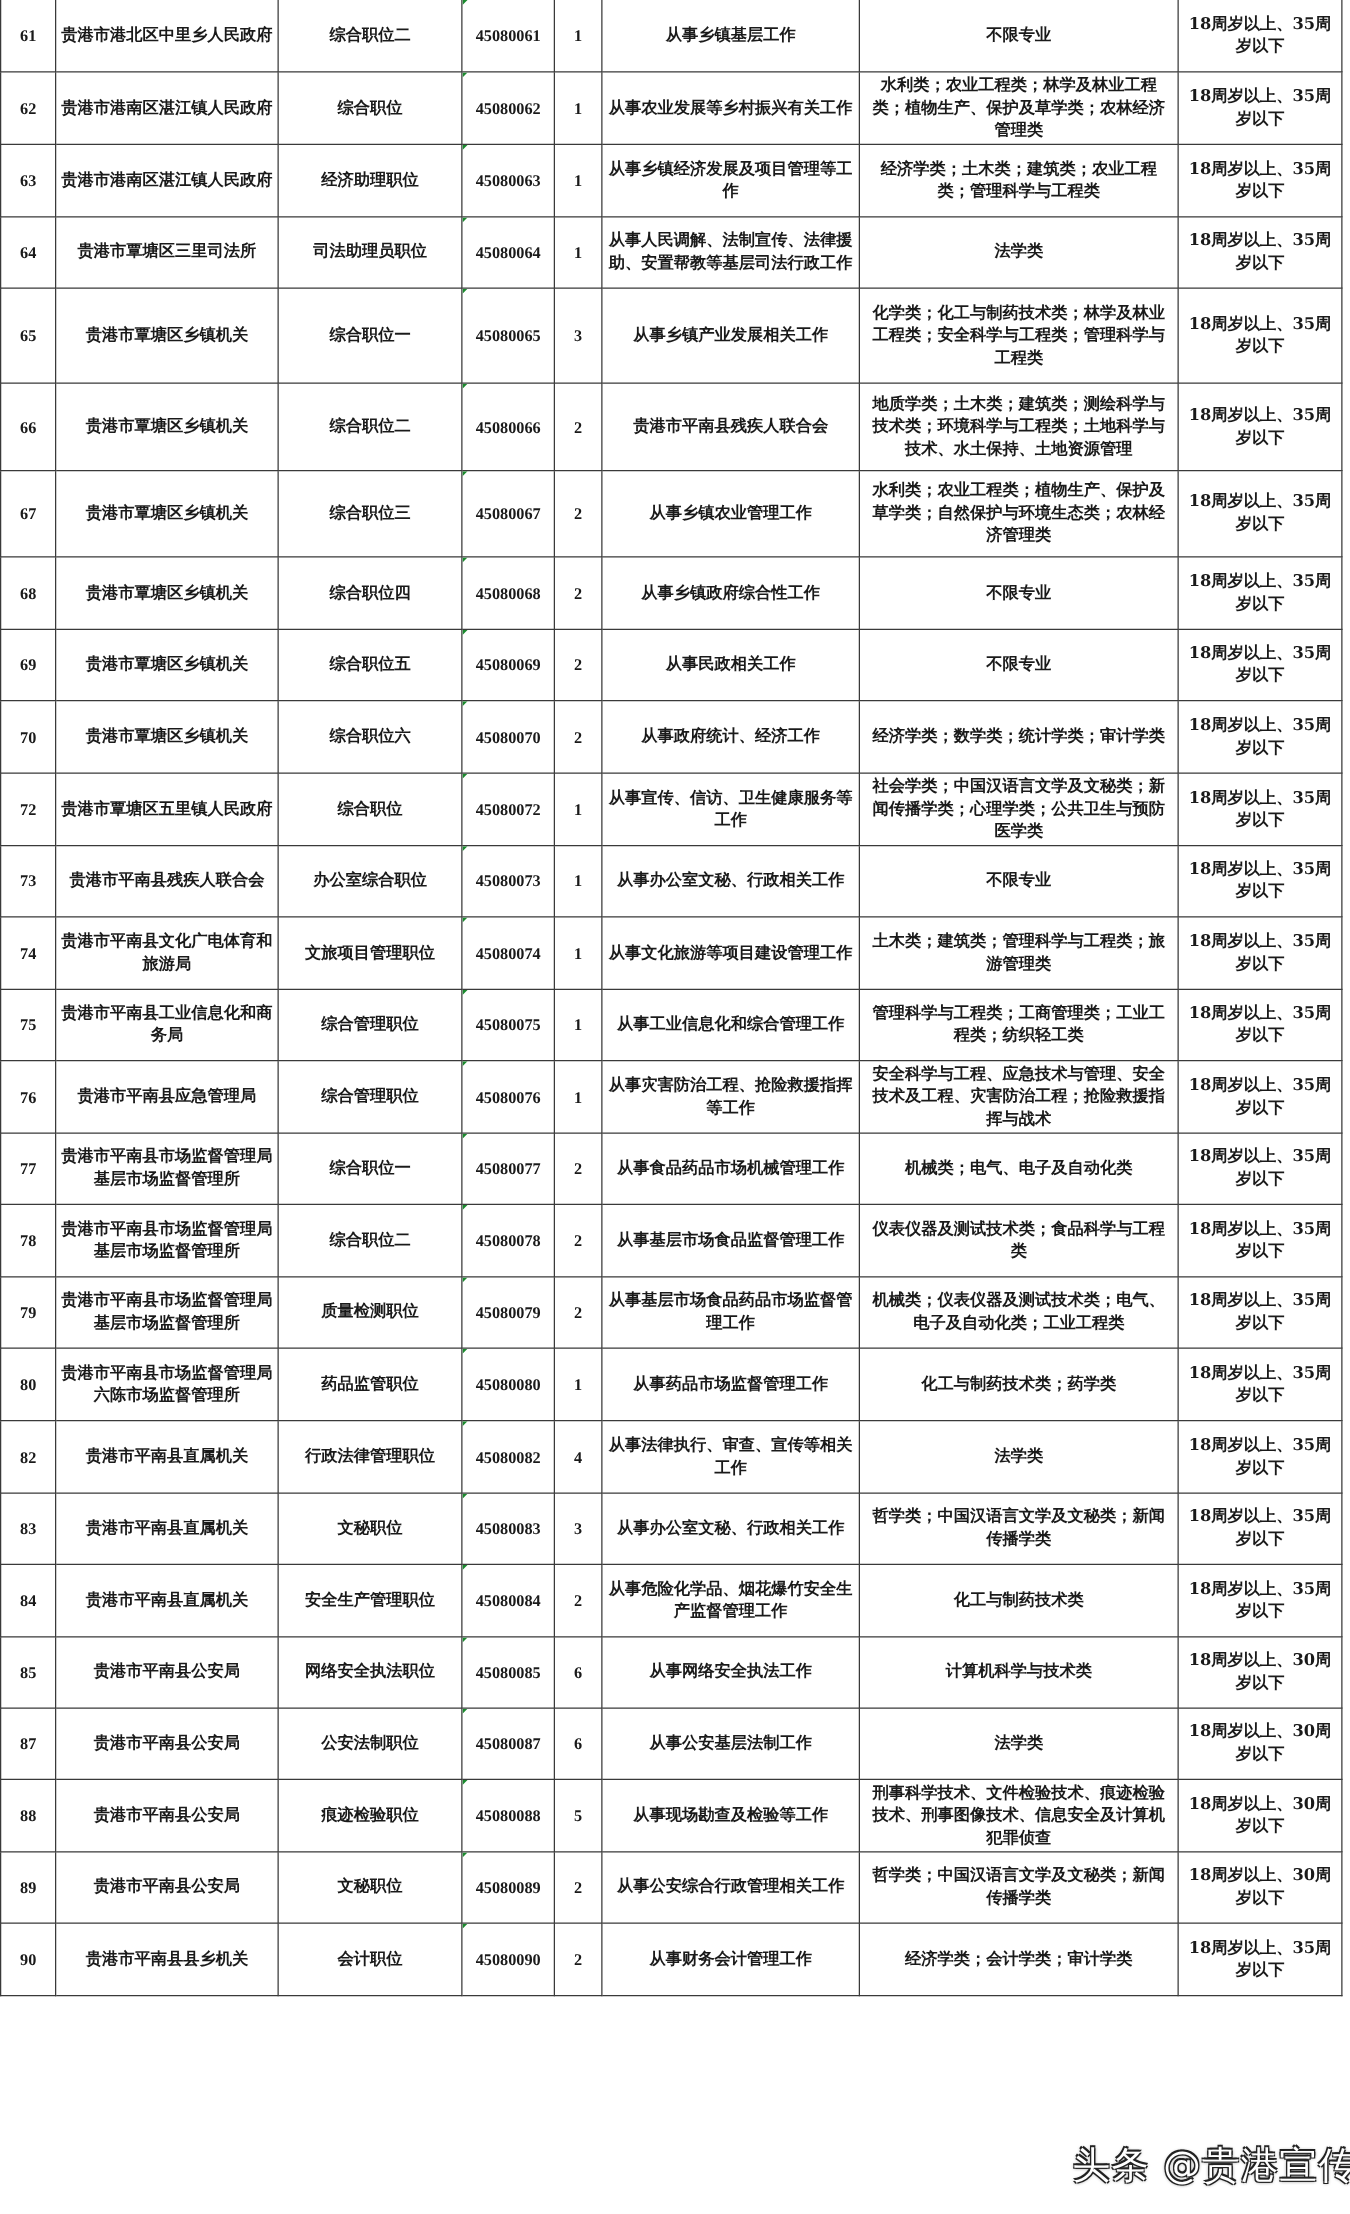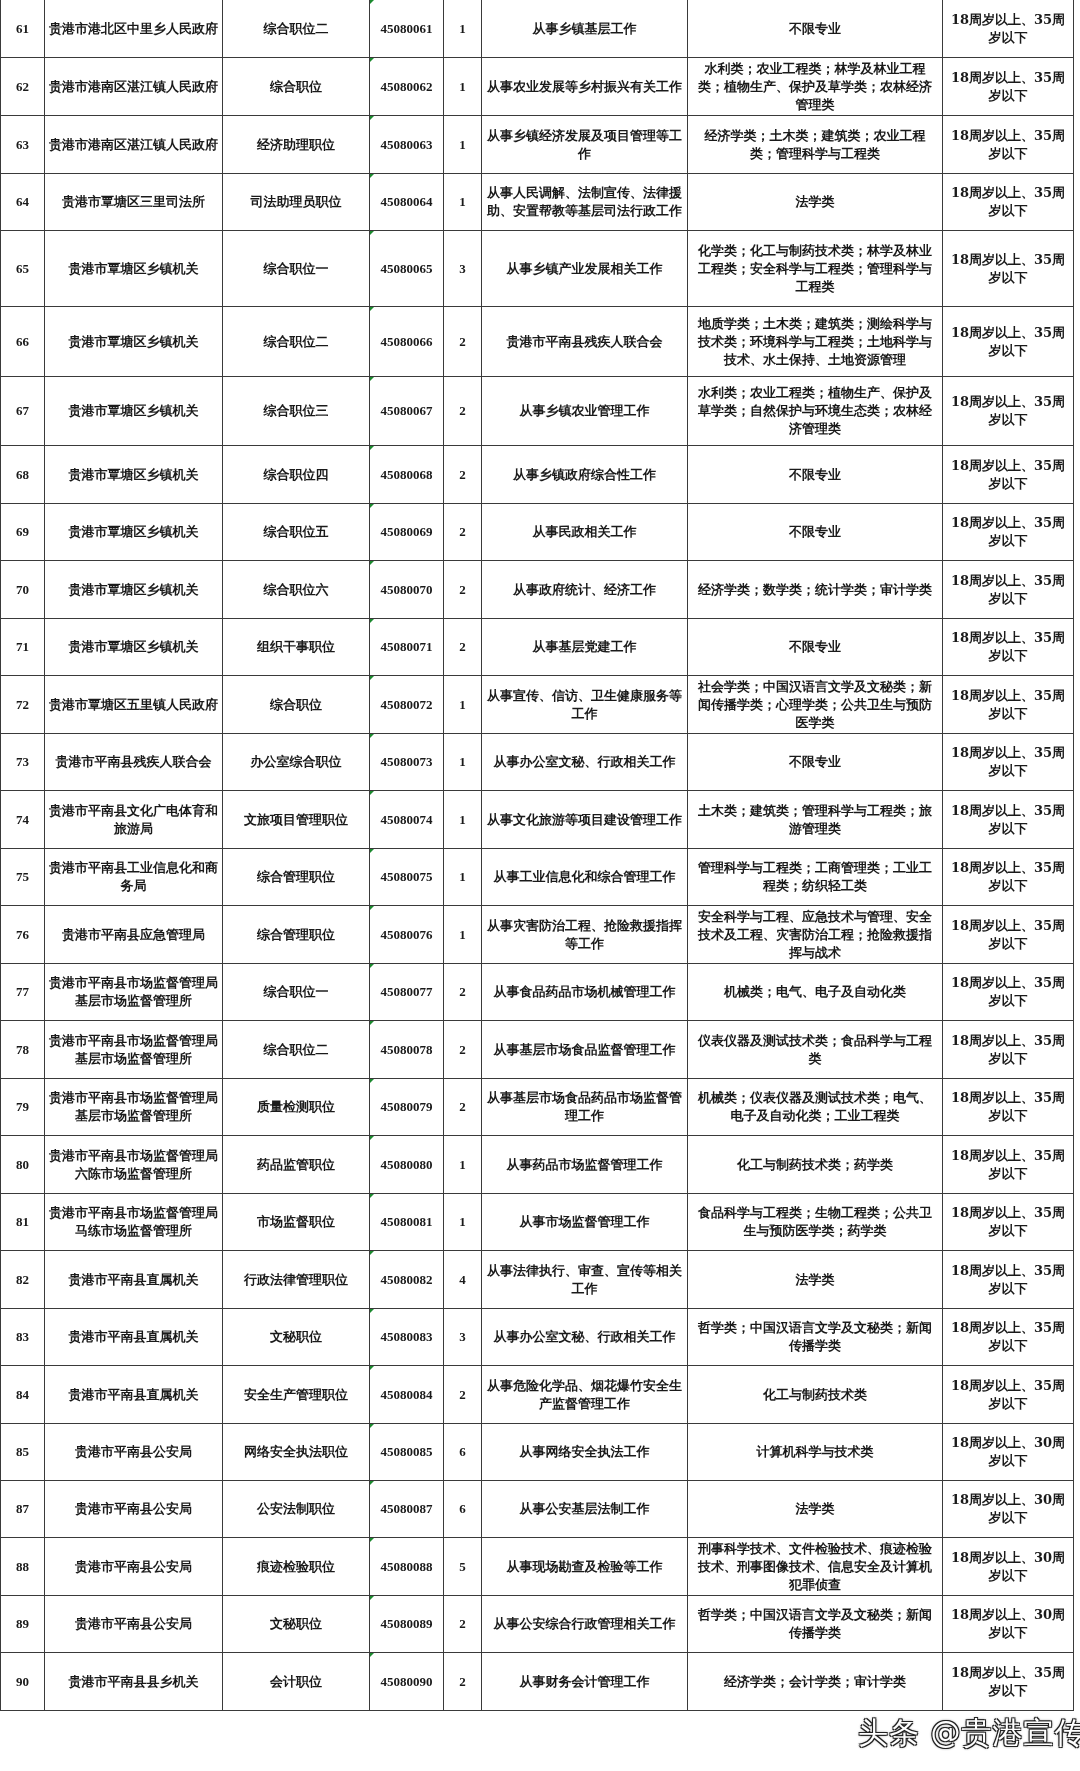--- a/index.html
+++ b/index.html
@@ -133,30 +133,20 @@
       <tr style="height: 58px;">
         <td class="c-no">70</td>
         <td class="c-unit">贵港市覃塘区乡镇机关</td>
         <td class="c-pos">综合职位六</td>
         <td class="c-code">45080070</td>
         <td class="c-num">2</td>
         <td class="c-duty">从事政府统计、经济工作</td>
         <td class="c-major">经济学类；数学类；统计学类；审计学类</td>
         <td class="c-age">18周岁以上、35周岁以下</td>
       </tr>
-      <tr style="height: 57px;">
-        <td class="c-no">71</td>
-        <td class="c-unit">贵港市覃塘区乡镇机关</td>
-        <td class="c-pos">组织干事职位</td>
-        <td class="c-code">45080071</td>
-        <td class="c-num">2</td>
-        <td class="c-duty">从事基层党建工作</td>
-        <td class="c-major">不限专业</td>
-        <td class="c-age">18周岁以上、35周岁以下</td>
-      </tr>
       <tr style="height: 58px;">
         <td class="c-no">72</td>
         <td class="c-unit">贵港市覃塘区五里镇人民政府</td>
         <td class="c-pos">综合职位</td>
         <td class="c-code">45080072</td>
         <td class="c-num">1</td>
         <td class="c-duty">从事宣传、信访、卫生健康服务等工作</td>
         <td class="c-major">社会学类；中国汉语言文学及文秘类；新闻传播学类；心理学类；公共卫生与预防医学类</td>
         <td class="c-age">18周岁以上、35周岁以下</td>
       </tr>
@@ -231,30 +221,20 @@
         <td class="c-age">18周岁以上、35周岁以下</td>
       </tr>
       <tr style="height: 58px;">
         <td class="c-no">80</td>
         <td class="c-unit">贵港市平南县市场监督管理局六陈市场监督管理所</td>
         <td class="c-pos">药品监管职位</td>
         <td class="c-code">45080080</td>
         <td class="c-num">1</td>
         <td class="c-duty">从事药品市场监督管理工作</td>
         <td class="c-major">化工与制药技术类；药学类</td>
-        <td class="c-age">18周岁以上、35周岁以下</td>
-      </tr>
-      <tr style="height: 57px;">
-        <td class="c-no">81</td>
-        <td class="c-unit">贵港市平南县市场监督管理局马练市场监督管理所</td>
-        <td class="c-pos">市场监督职位</td>
-        <td class="c-code">45080081</td>
-        <td class="c-num">1</td>
-        <td class="c-duty">从事市场监督管理工作</td>
-        <td class="c-major">食品科学与工程类；生物工程类；公共卫生与预防医学类；药学类</td>
         <td class="c-age">18周岁以上、35周岁以下</td>
       </tr>
       <tr style="height: 58px;">
         <td class="c-no">82</td>
         <td class="c-unit">贵港市平南县直属机关</td>
         <td class="c-pos">行政法律管理职位</td>
         <td class="c-code">45080082</td>
         <td class="c-num">4</td>
         <td class="c-duty">从事法律执行、审查、宣传等相关工作</td>
         <td class="c-major">法学类</td>

